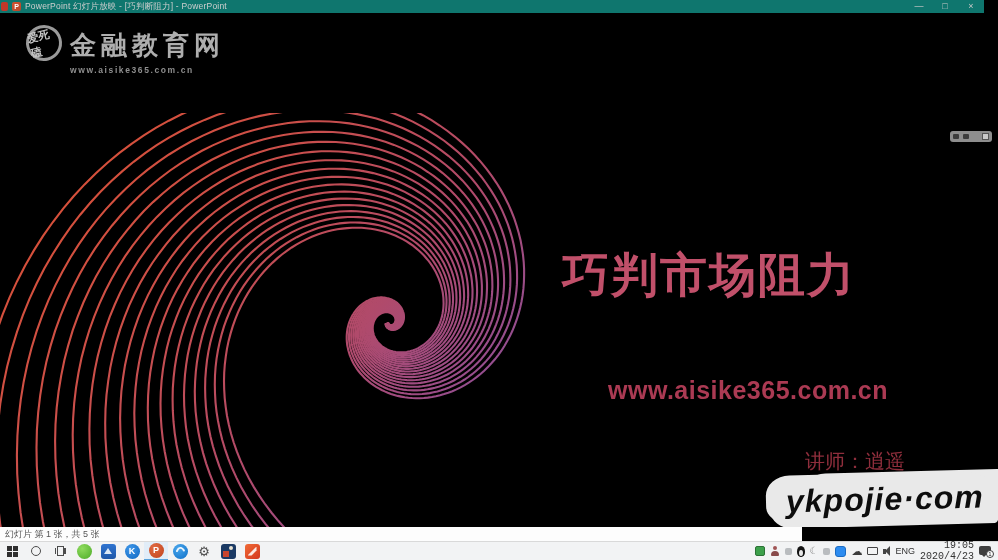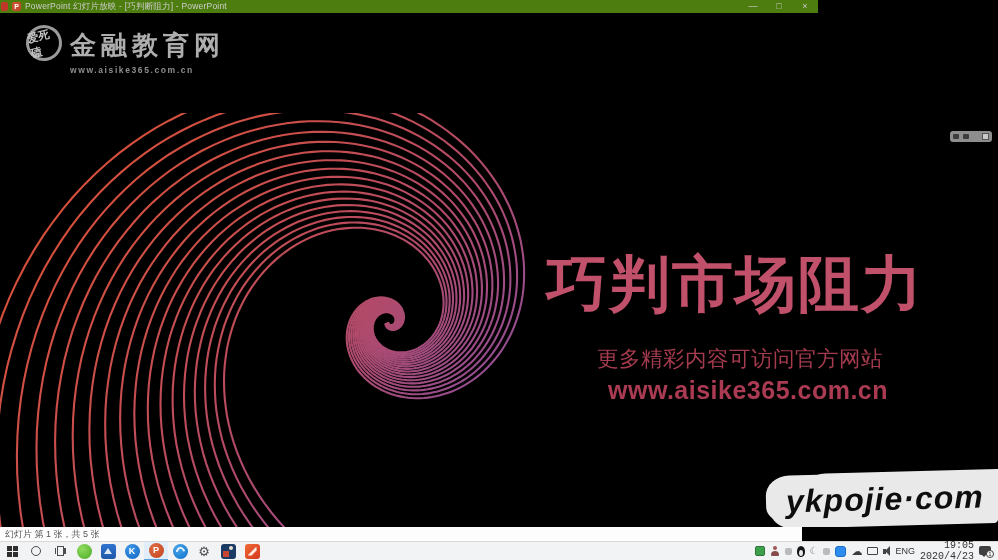--- a/index.html
+++ b/index.html
@@ -1,20 +1,20 @@
 <!DOCTYPE html>
 <html><head>
 <meta charset="utf-8">
 <style>
   * { margin:0; padding:0; box-sizing:border-box; }
   body { font-family:"Liberation Sans", sans-serif; background:#000; }
   .screen { position:relative; width:998px; height:560px; overflow:hidden; background:#000; }
 
   
-  .titlebar { position:absolute; left:0; top:0; width:818px; height:13px; background:#4d7c0f;
+  .titlebar { position:absolute; left:0; top:0; width:984px; height:13px; background:#0f766e;
               display:flex; align-items:center; color:#d6d6d6; font-size:8.5px; }
   .corner-dot { width:7px; height:9px; background:#c0372a; border-radius:2px; margin-left:1px; }
   .ppt-badge { width:9px; height:9px; background:linear-gradient(135deg,#d35230,#b7472a); border-radius:2px;
                color:#fff; font-size:7px; font-weight:bold; display:flex; align-items:center; justify-content:center;
                margin:0 4px 0 4px; }
   .title-text { white-space:nowrap; letter-spacing:0.2px; color:#cfcfcf; }
   .win-controls { margin-left:auto; display:flex; height:13px; }
   .win-controls span { width:26px; text-align:center; font-size:9px; line-height:13px; color:#c9c9c9; cursor:pointer; }
 
   
@@ -22,21 +22,21 @@
   #spiral { position:absolute; left:-40px; top:100px; }
 
   .logo { position:absolute; left:26px; top:12px; display:flex; align-items:flex-start; }
   .logo-badge { width:36px; height:36px; border:3px solid #9a9a9a; border-radius:50%; color:#c4c4c4;
                 display:flex; align-items:center; justify-content:center; font-size:11px; font-weight:bold;
                 transform:rotate(-14deg); letter-spacing:0; }
   .logo-textcol { margin-left:8px; padding-top:3px; }
   .logo-brand { font-size:26px; font-weight:bold; color:#aeaeae; letter-spacing:5px; }
   .logo-site { font-size:8.5px; color:#8f8f8f; letter-spacing:1.6px; margin-top:2px; font-weight:bold; }
 
-  .slide-title { position:absolute; left:546px; top:231px; font-size:61px; font-weight:800;
+  .slide-title { position:absolute; left:562px; top:231px; font-size:47px; font-weight:800;
                  color:#c1506a; letter-spacing:2px; white-space:nowrap; }
   .slide-subtitle { position:absolute; left:597px; top:331px; font-size:21.5px; color:#a53b4e;
                     letter-spacing:0.5px; white-space:nowrap; }
   .slide-website { position:absolute; left:608px; top:363px; font-size:25px; font-weight:600;
                    color:#ab3a53; letter-spacing:0.5px; white-space:nowrap; }
   .slide-lecturer { position:absolute; left:805px; top:435px; font-size:20px; color:#8f2e3c; white-space:nowrap; }
 
   .mini-widget { position:absolute; left:950px; top:118px; width:42px; height:11px; background:#8e8e8e;
                  border-radius:3px; display:flex; align-items:center; gap:4px; padding:0 3px; }
   .mini-widget .mbtn { width:6px; height:5px; background:#3c3c3c; border-radius:1px; cursor:pointer; }
@@ -156,22 +156,22 @@
 
     <div class="logo">
       <div class="logo-badge">爱死磕</div>
       <div class="logo-textcol">
         <div class="logo-brand">金融教育网</div>
         <div class="logo-site">www.aisike365.com.cn</div>
       </div>
     </div>
 
     <div class="slide-title">巧判市场阻力</div>
-    <div class="slide-subtitle">更多精彩内容可访问官方网站</div>
     <div class="slide-website">www.aisike365.com.cn</div>
+    <div class="slide-lecturer">讲师：逍遥</div>
 
     <div class="mini-widget">
       <span class="mbtn"></span>
       <span class="mbtn"></span>
       <span class="msq"></span>
     </div>
 
     <div class="watermark">ykpojie·com</div>
   </div>
 

